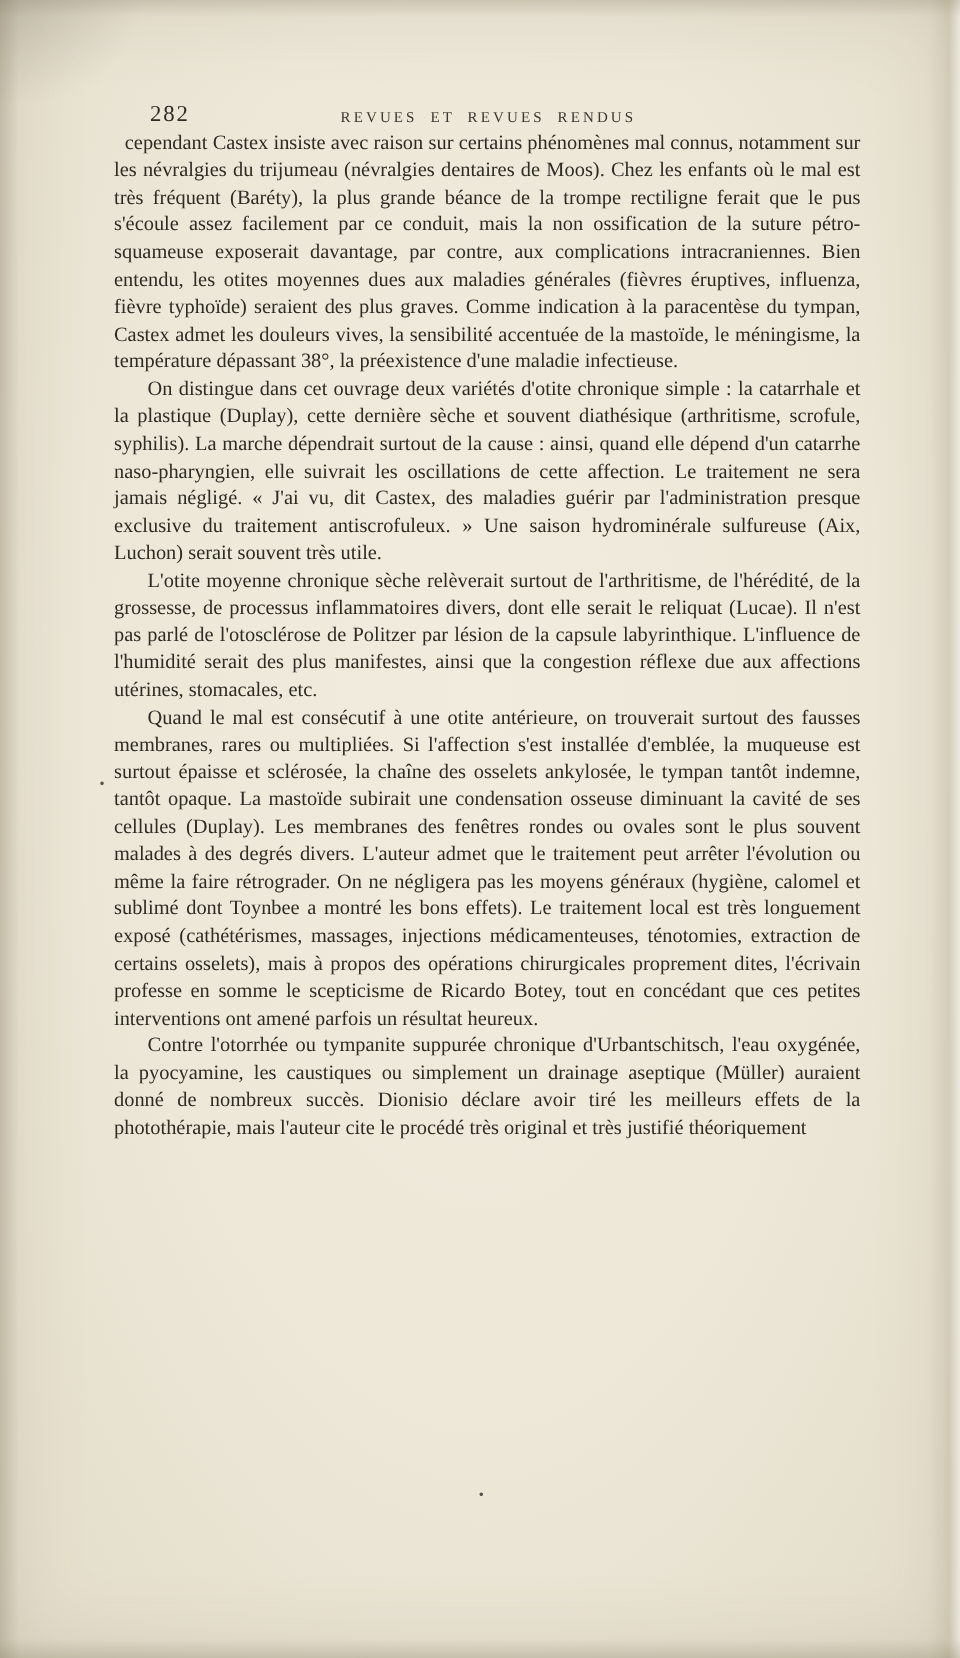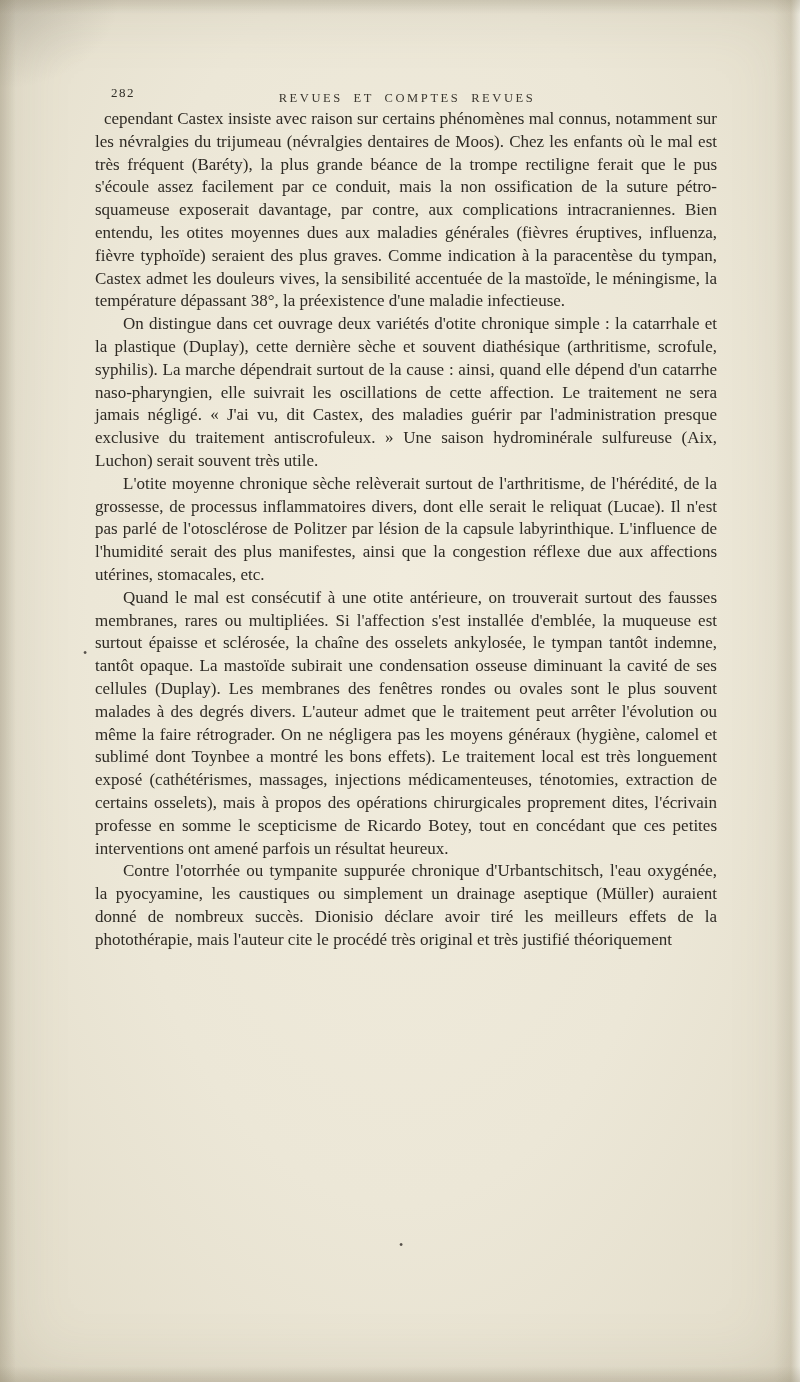--- a/index.html
+++ b/index.html
@@ -41,23 +41,23 @@
   .page-header {
     position: absolute;
     left: 95px;
     top: 87px;
     width: 624px;
     height: 22px;
     color: #36322b;
   }
   .page-number {
     position: absolute;
-    left: 16px;
+    left: 30px;
     top: -2px;
-    font-size: 13px;
+    font-size: 19px;
     letter-spacing: 1.5px;
     color: #2f2c26;
   }
   .running-header {
     display: block;
     text-align: center;
     font-size: 12.5px;
     letter-spacing: 2.6px;
     word-spacing: 5px;
     padding-top: 4px;
@@ -103,21 +103,21 @@
 
 <div class="scan-page">
   <div class="corner-smudge"></div>
   <div class="edge-left"></div>
   <div class="edge-right"></div>
   <div class="edge-top"></div>
   <div class="edge-bottom"></div>
 
   <header class="page-header">
     <span class="page-number">282</span>
-    <span class="running-header">REVUES ET COMPTES REVUES</span>
+    <span class="running-header">REVUES ET REVUES RENDUS</span>
   </header>
 
   <main class="text-block">
     <p class="para first">cependant Castex insiste avec raison sur certains phénomènes mal connus, notamment sur les névralgies du trijumeau (névralgies dentaires de Moos). Chez les enfants où le mal est très fréquent (Baréty), la plus grande béance de la trompe rectiligne ferait que le pus s'écoule assez facilement par ce conduit, mais la non ossification de la suture pétro-squameuse exposerait davantage, par contre, aux complications intracraniennes. Bien entendu, les otites moyennes dues aux maladies générales (fièvres éruptives, influenza, fièvre typhoïde) seraient des plus graves. Comme indication à la paracentèse du tympan, Castex admet les douleurs vives, la sensibilité accentuée de la mastoïde, le méningisme, la température dépassant 38°, la préexistence d'une maladie infectieuse.</p>
     <p class="para">On distingue dans cet ouvrage deux variétés d'otite chronique simple : la catarrhale et la plastique (Duplay), cette dernière sèche et souvent diathésique (arthritisme, scrofule, syphilis). La marche dépendrait surtout de la cause : ainsi, quand elle dépend d'un catarrhe naso-pharyngien, elle suivrait les oscillations de cette affection. Le traitement ne sera jamais négligé. « J'ai vu, dit Castex, des maladies guérir par l'administration presque exclusive du traitement antiscrofuleux. » Une saison hydrominérale sulfureuse (Aix, Luchon) serait souvent très utile.</p>
     <p class="para">L'otite moyenne chronique sèche relèverait surtout de l'arthritisme, de l'hérédité, de la grossesse, de processus inflammatoires divers, dont elle serait le reliquat (Lucae). Il n'est pas parlé de l'otosclérose de Politzer par lésion de la capsule labyrinthique. L'influence de l'humidité serait des plus manifestes, ainsi que la congestion réflexe due aux affections utérines, stomacales, etc.</p>
     <p class="para">Quand le mal est consécutif à une otite antérieure, on trouverait surtout des fausses membranes, rares ou multipliées. Si l'affection s'est installée d'emblée, la muqueuse est surtout épaisse et sclérosée, la chaîne des osselets ankylosée, le tympan tantôt indemne, tantôt opaque. La mastoïde subirait une condensation osseuse diminuant la cavité de ses cellules (Duplay). Les membranes des fenêtres rondes ou ovales sont le plus souvent malades à des degrés divers. L'auteur admet que le traitement peut arrêter l'évolution ou même la faire rétrograder. On ne négligera pas les moyens généraux (hygiène, calomel et sublimé dont Toynbee a montré les bons effets). Le traitement local est très longuement exposé (cathétérismes, massages, injections médicamenteuses, ténotomies, extraction de certains osselets), mais à propos des opérations chirurgicales proprement dites, l'écrivain professe en somme le scepticisme de Ricardo Botey, tout en concédant que ces petites interventions ont amené parfois un résultat heureux.</p>
     <p class="para">Contre l'otorrhée ou tympanite suppurée chronique d'Urbantschitsch, l'eau oxygénée, la pyocyamine, les caustiques ou simplement un drainage aseptique (Müller) auraient donné de nombreux succès. Dionisio déclare avoir tiré les meilleurs effets de la photothérapie, mais l'auteur cite le procédé très original et très justifié théoriquement</p>
   </main>
 

